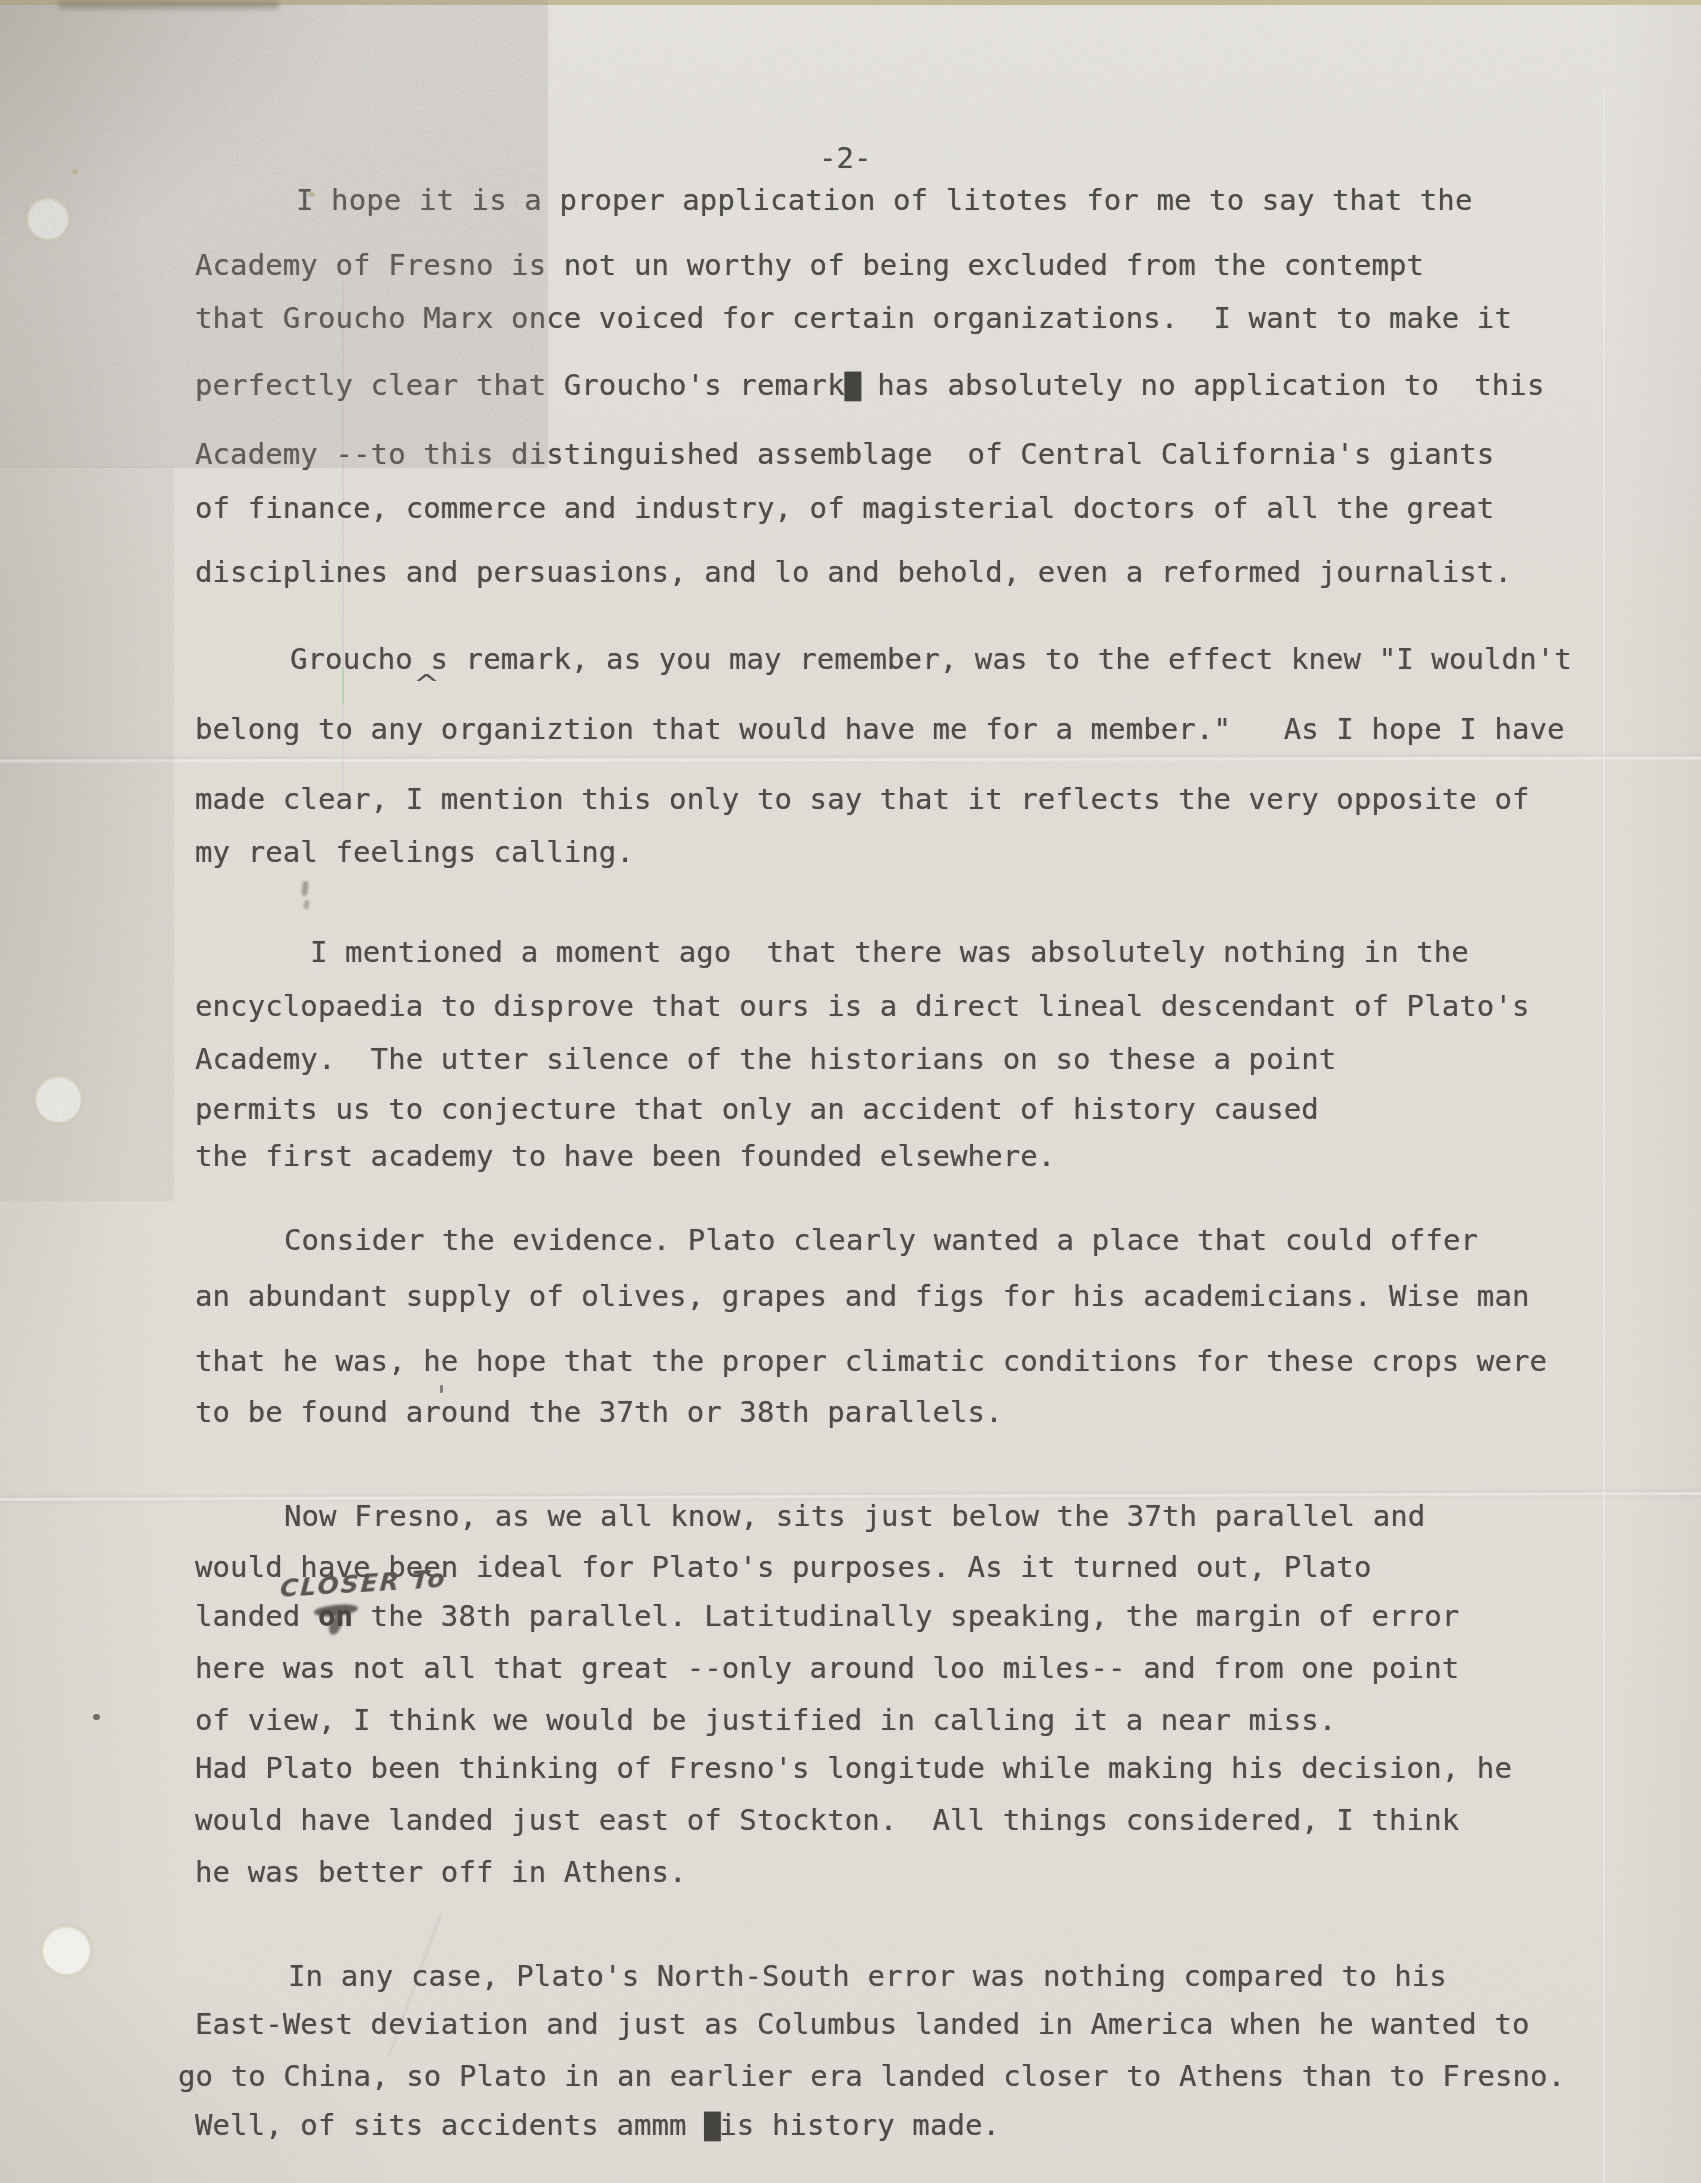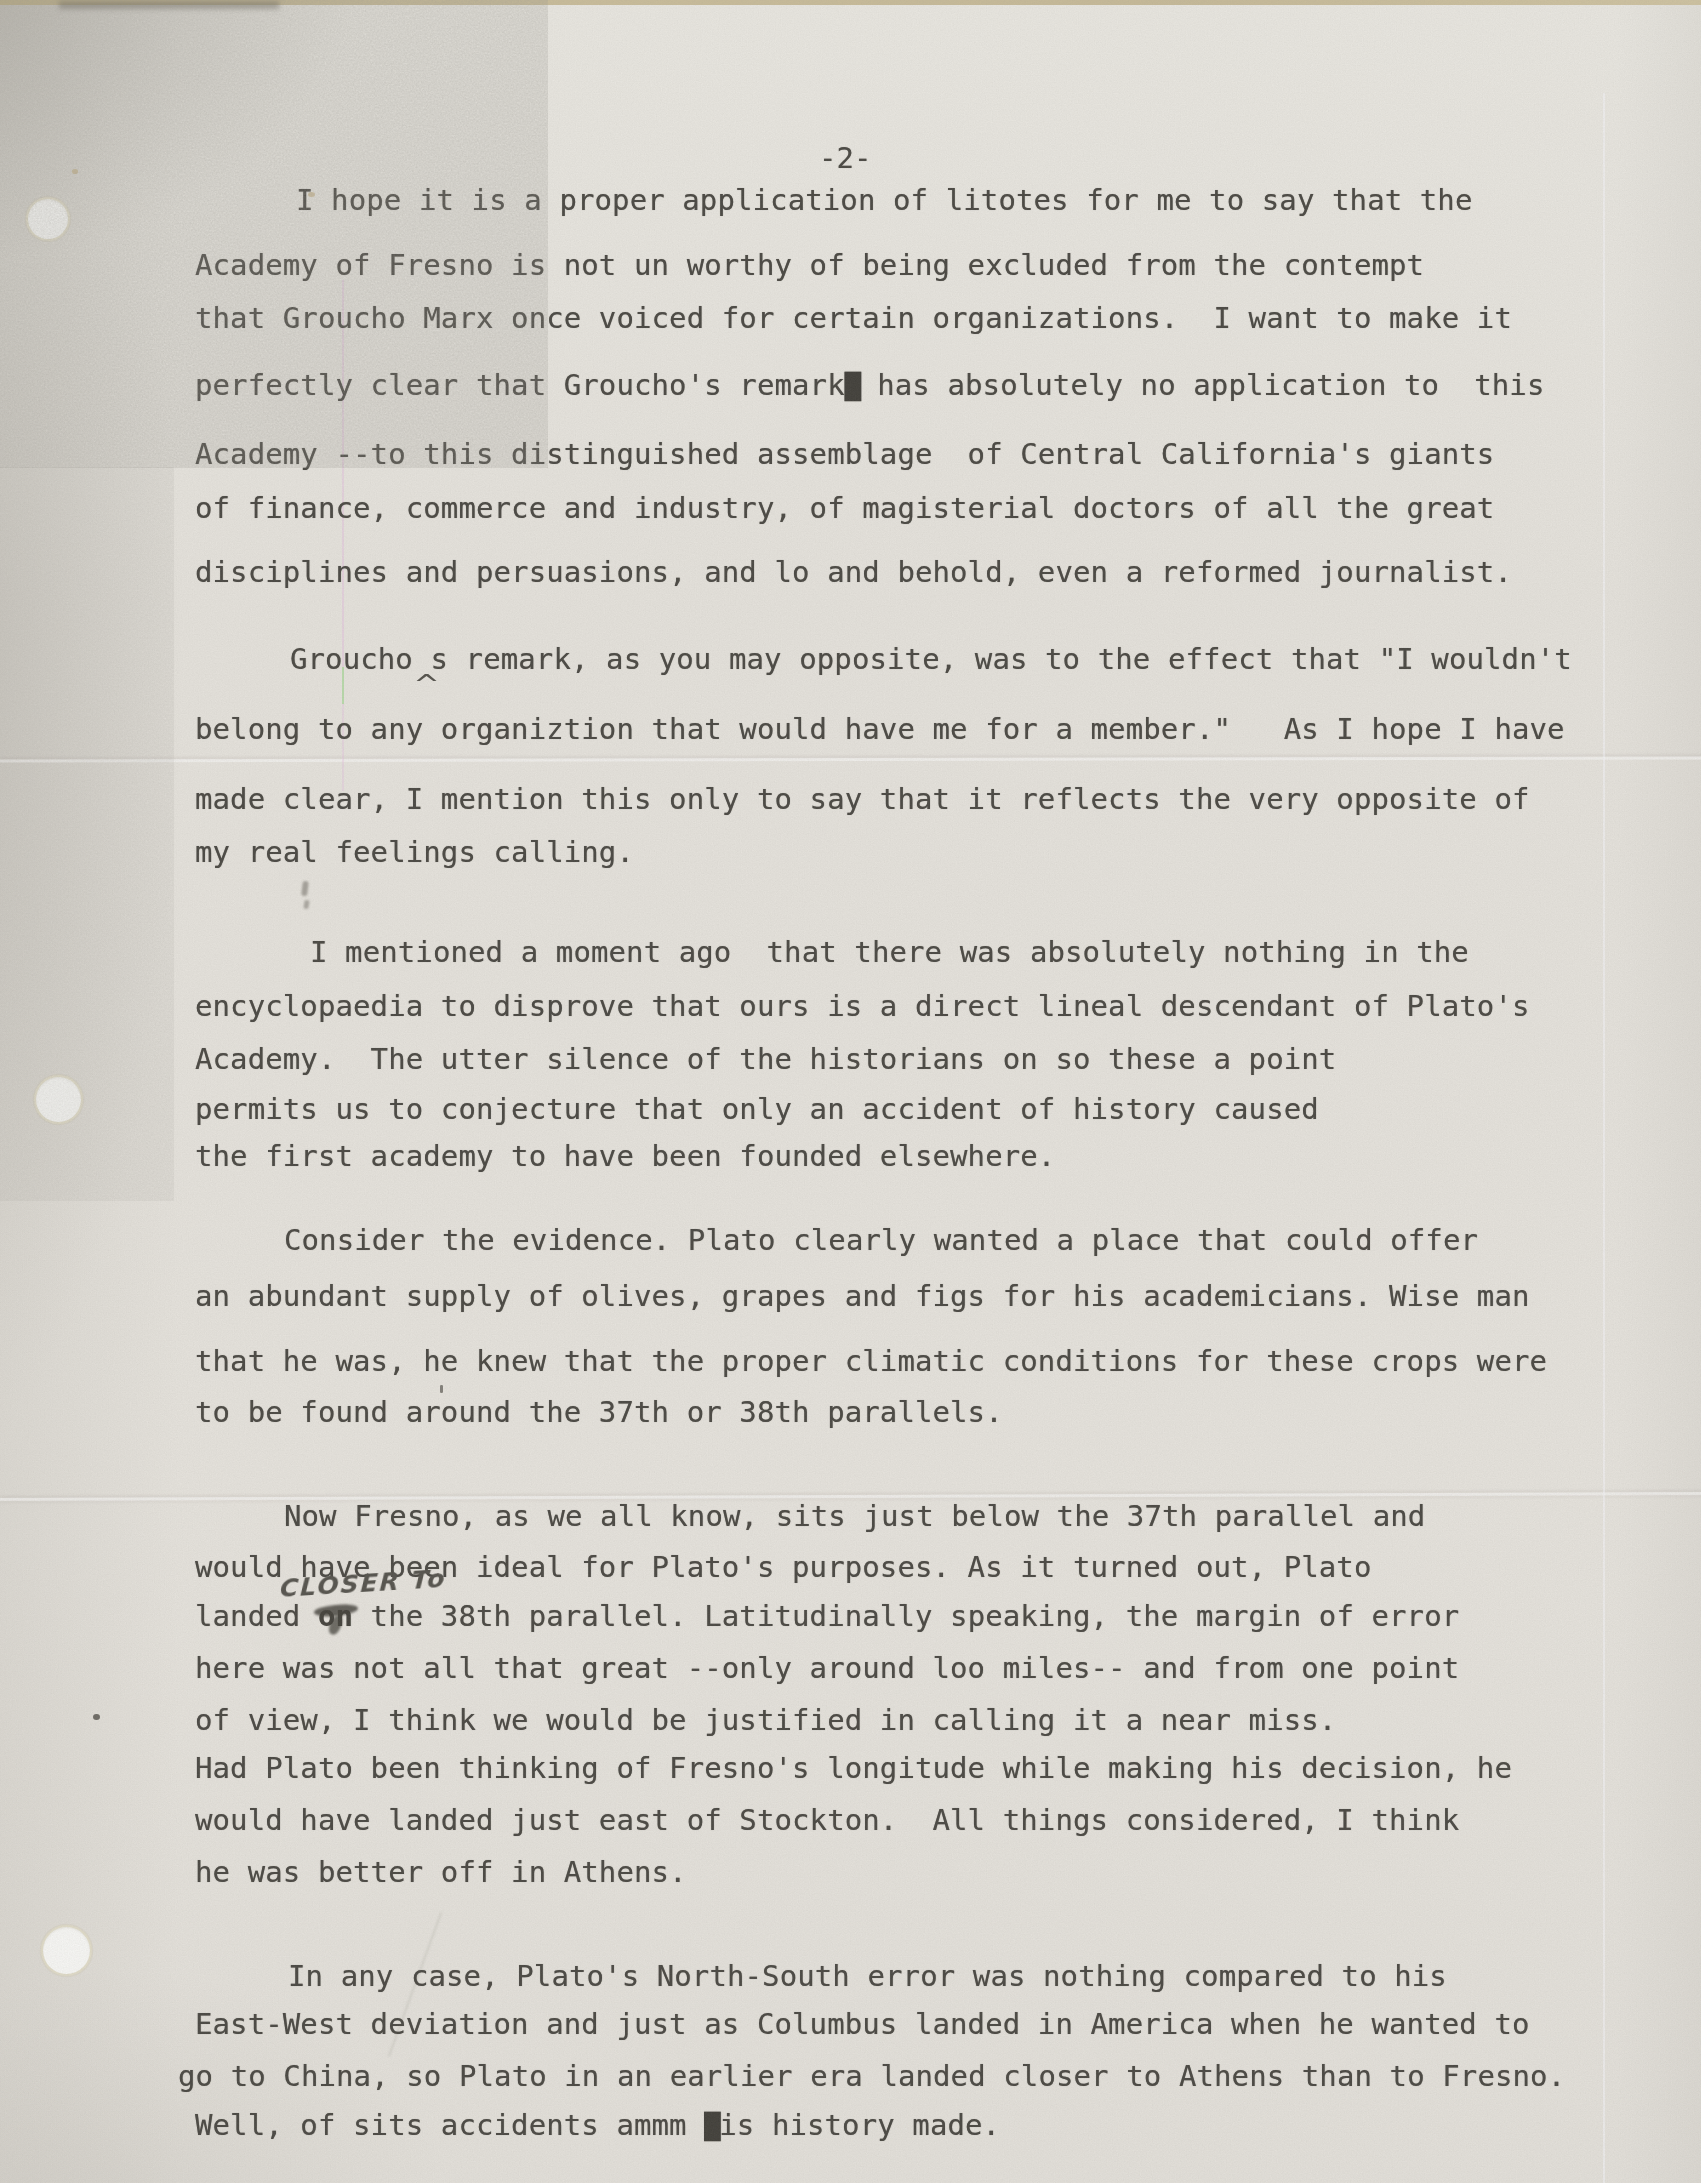--- a/index.html
+++ b/index.html
@@ -110,32 +110,32 @@
   <div id="page-number">-2-</div>
 
   <div id="text-layer">
       <div class="tl" style="left: 296px; top: 186px;">I hope it is a proper application of litotes for me to say that the</div>
       <div class="tl" style="left: 195px; top: 251px;">Academy of Fresno is not un worthy of being excluded from the contempt</div>
       <div class="tl" style="left: 195px; top: 304px;">that Groucho Marx once voiced for certain organizations.  I want to make it</div>
       <div class="tl" style="left: 195px; top: 371px;"><span>perfectly clear that Groucho's remark</span><span class="blot">█</span><span> has absolutely no application to  this</span></div>
       <div class="tl" style="left: 195px; top: 440px;">Academy --to this distinguished assemblage  of Central California's giants</div>
       <div class="tl" style="left: 195px; top: 494px;">of finance, commerce and industry, of magisterial doctors of all the great</div>
       <div class="tl" style="left: 195px; top: 558px;">disciplines and persuasions, and lo and behold, even a reformed journalist.</div>
-      <div class="tl" style="left: 290px; top: 645px;">Groucho s remark, as you may opposite, was to the effect that "I wouldn't</div>
+      <div class="tl" style="left: 290px; top: 645px;">Groucho s remark, as you may remember, was to the effect knew "I wouldn't</div>
       <div class="tl" style="left: 195px; top: 715px;">belong to any organiztion that would have me for a member."   As I hope I have</div>
       <div class="tl" style="left: 195px; top: 785px;">made clear, I mention this only to say that it reflects the very opposite of</div>
       <div class="tl" style="left: 195px; top: 838px;">my real feelings calling.</div>
       <div class="tl" style="left: 310px; top: 938px;">I mentioned a moment ago  that there was absolutely nothing in the</div>
       <div class="tl" style="left: 195px; top: 992px;">encyclopaedia to disprove that ours is a direct lineal descendant of Plato's</div>
       <div class="tl" style="left: 195px; top: 1045px;">Academy.  The utter silence of the historians on so these a point</div>
       <div class="tl" style="left: 195px; top: 1095px;">permits us to conjecture that only an accident of history caused</div>
       <div class="tl" style="left: 195px; top: 1142px;">the first academy to have been founded elsewhere.</div>
       <div class="tl" style="left: 284px; top: 1226px;">Consider the evidence. Plato clearly wanted a place that could offer</div>
       <div class="tl" style="left: 195px; top: 1282px;">an abundant supply of olives, grapes and figs for his academicians. Wise man</div>
-      <div class="tl" style="left: 195px; top: 1347px;">that he was, he knew that the proper climatic conditions for these crops were</div>
+      <div class="tl" style="left: 195px; top: 1347px;">that he was, he hope that the proper climatic conditions for these crops were</div>
       <div class="tl" style="left: 195px; top: 1398px;">to be found around the 37th or 38th parallels.</div>
       <div class="tl" style="left: 284px; top: 1502px;">Now Fresno, as we all know, sits just below the 37th parallel and</div>
       <div class="tl" style="left: 195px; top: 1553px;">would have been ideal for Plato's purposes. As it turned out, Plato</div>
       <div class="tl" style="left: 195px; top: 1602px;"><span>landed </span><span class="strike">on</span><span> the 38th parallel. Latitudinally speaking, the margin of error</span></div>
       <div class="tl" style="left: 195px; top: 1654px;">here was not all that great --only around loo miles-- and from one point</div>
       <div class="tl" style="left: 195px; top: 1706px;">of view, I think we would be justified in calling it a near miss.</div>
       <div class="tl" style="left: 195px; top: 1754px;">Had Plato been thinking of Fresno's longitude while making his decision, he</div>
       <div class="tl" style="left: 195px; top: 1806px;">would have landed just east of Stockton.  All things considered, I think</div>
       <div class="tl" style="left: 195px; top: 1858px;">he was better off in Athens.</div>
       <div class="tl" style="left: 288px; top: 1962px;">In any case, Plato's North-South error was nothing compared to his</div>

